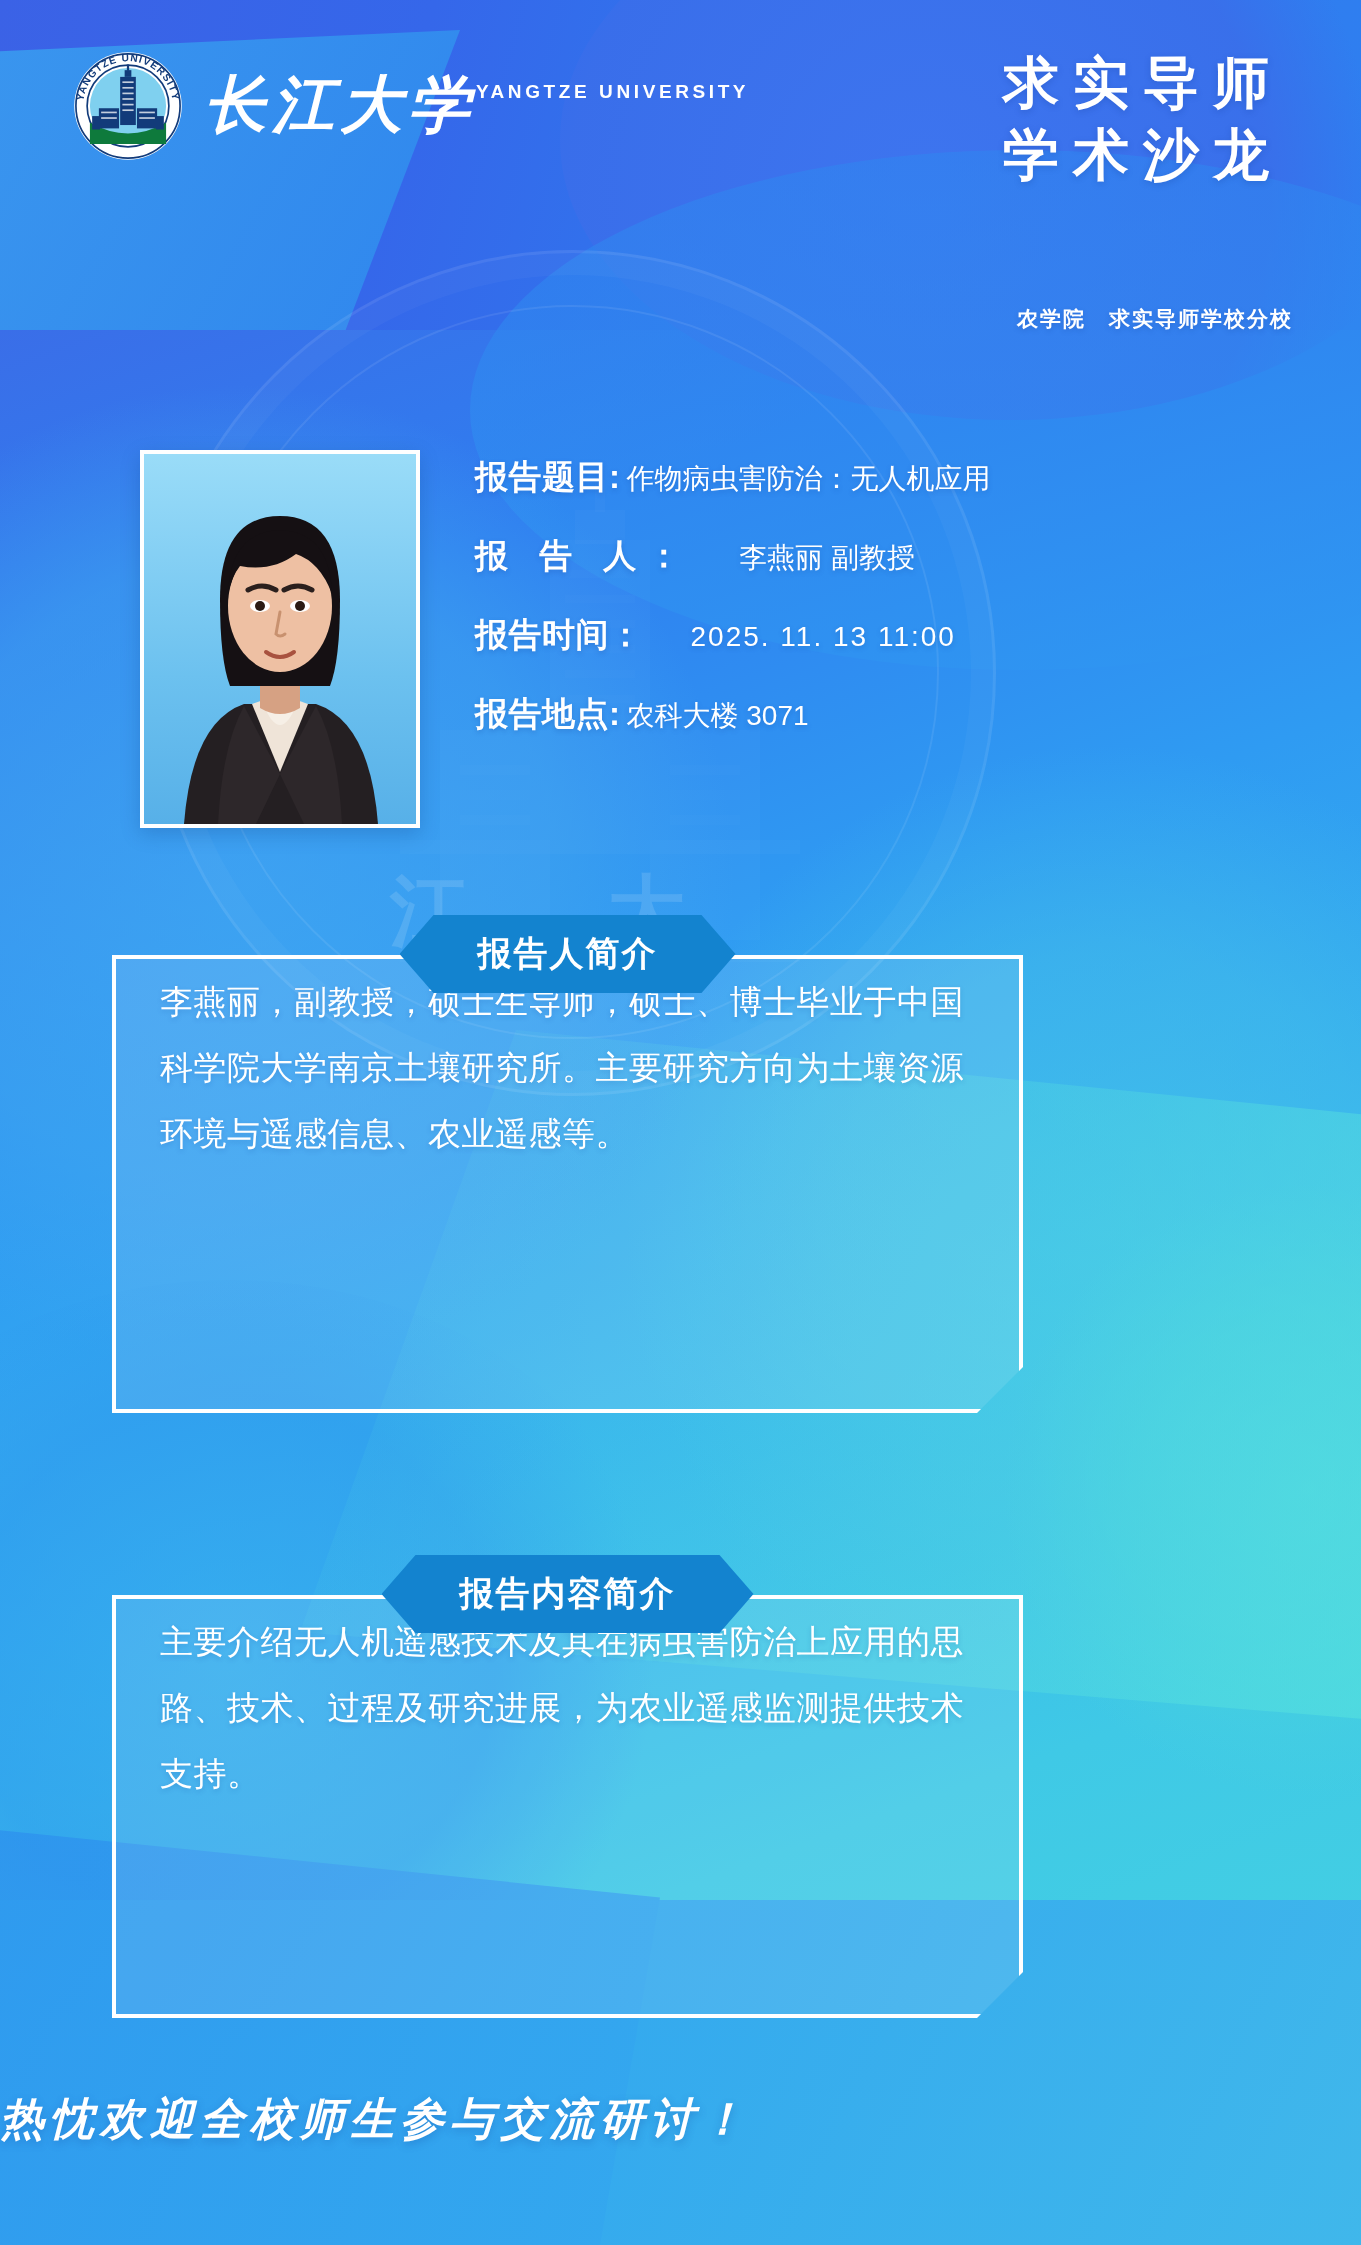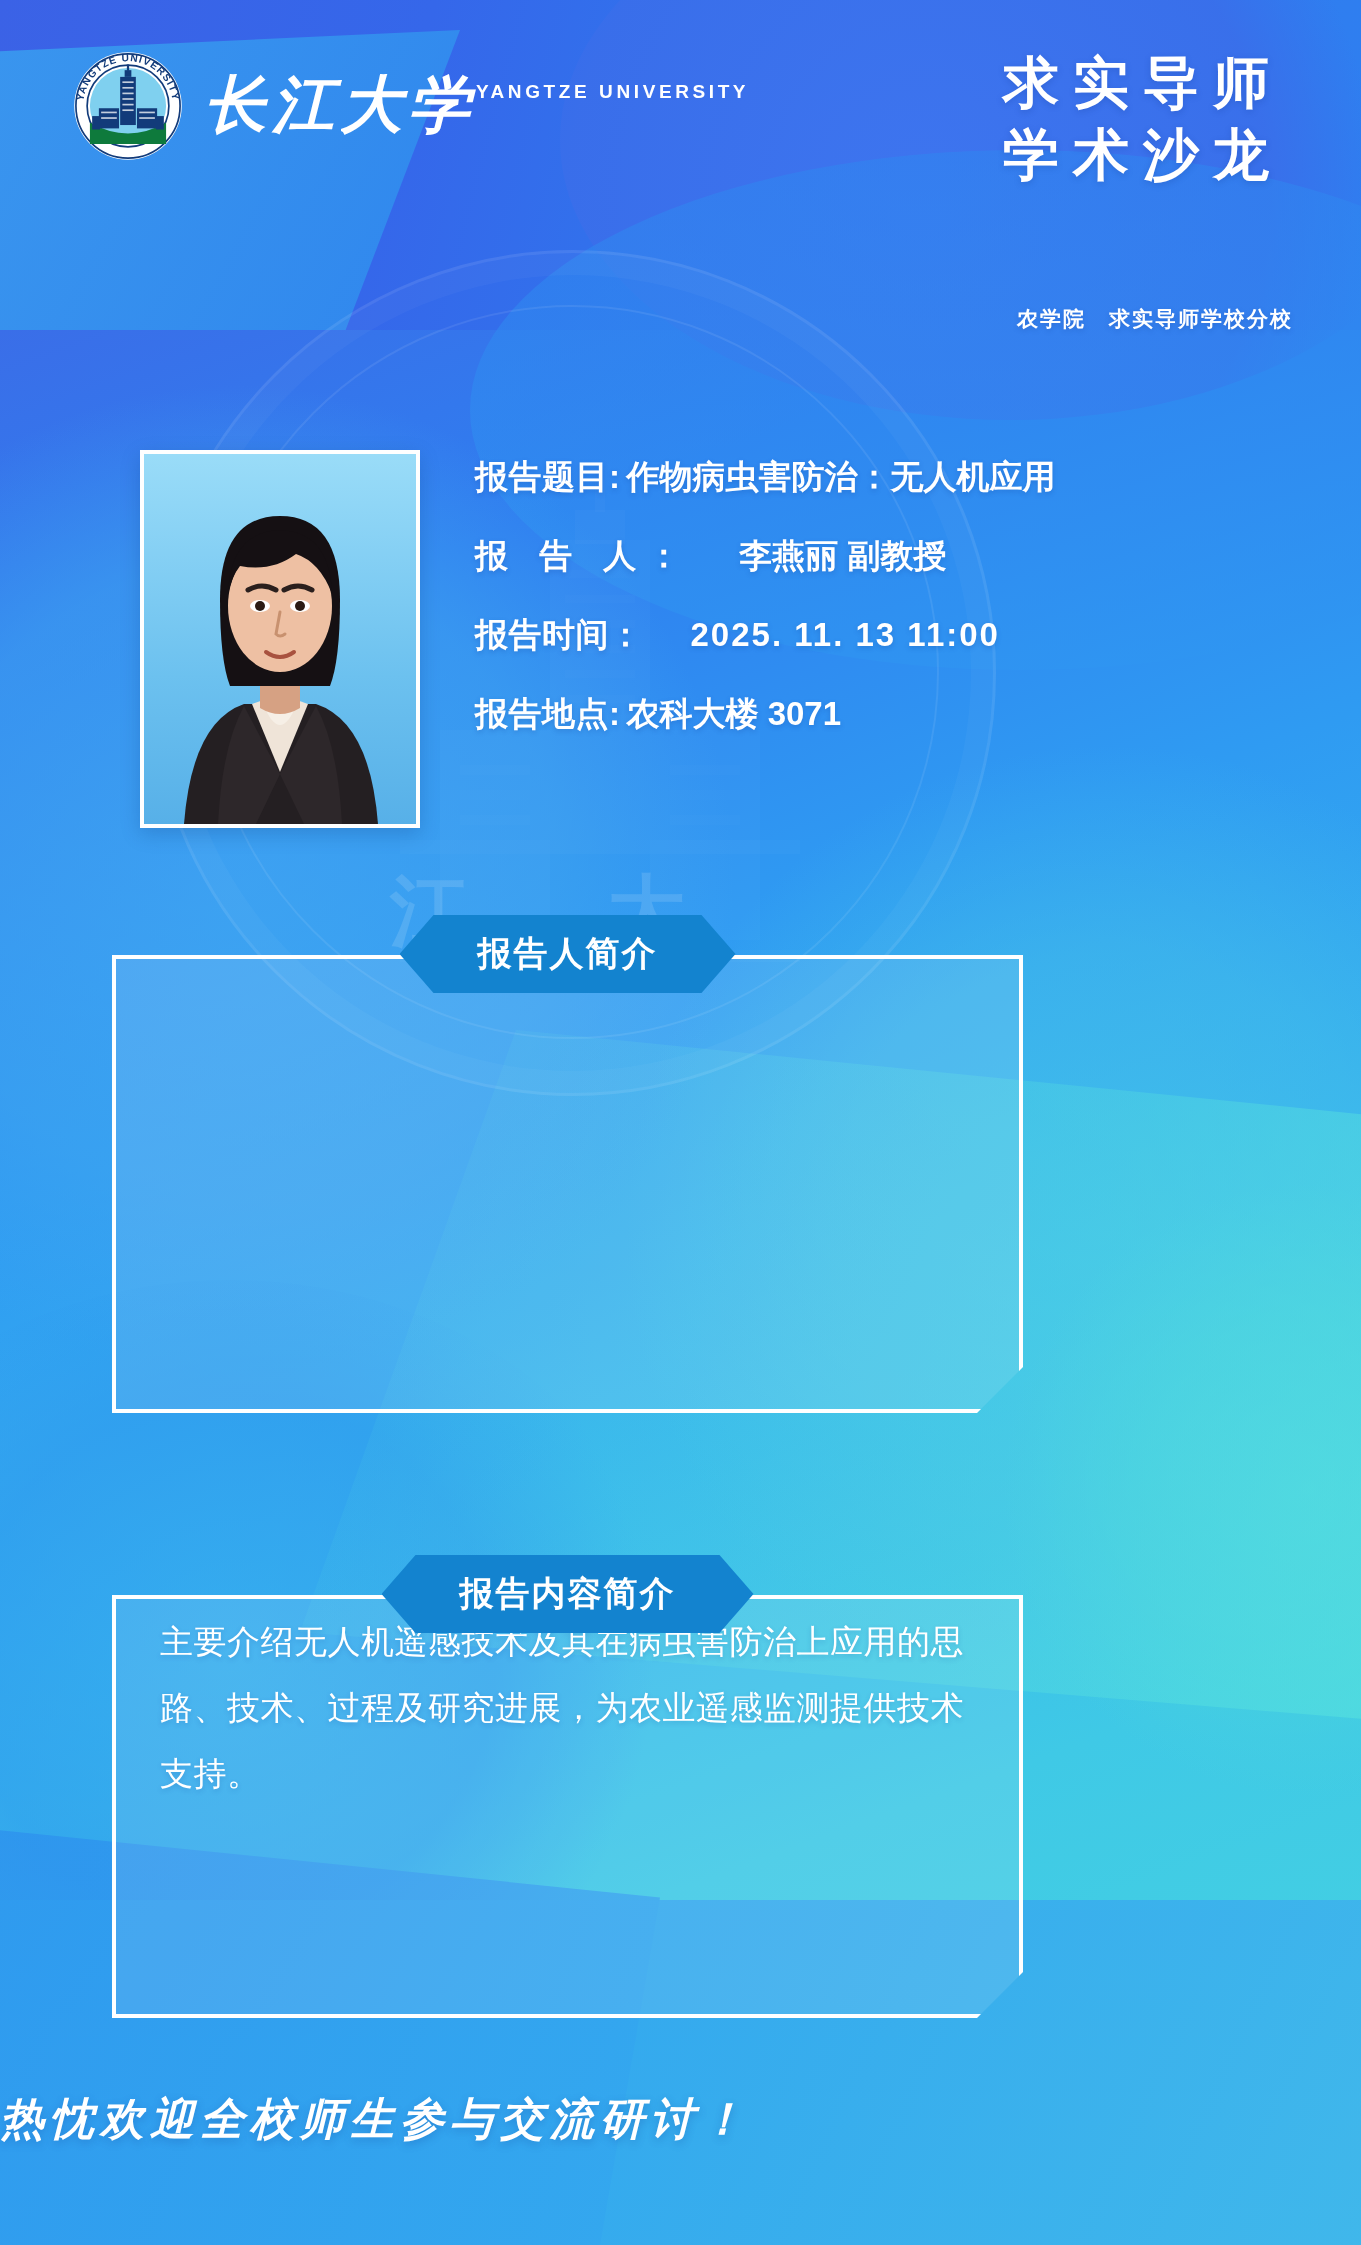--- a/index.html
+++ b/index.html
@@ -96,21 +96,21 @@
     box-shadow:0 6px 18px rgba(10,50,120,.22);
   }
   .info-list{position:absolute;left:475px;top:455px;width:760px;}
   .info-row{
     display:flex;align-items:baseline;color:#ffffff;
     margin-bottom:34px;white-space:nowrap;
     text-shadow:0 2px 5px rgba(20,70,160,.28);
   }
   .info-label{font-size:33px;font-weight:bold;letter-spacing:.5px;flex:0 0 auto;}
   .info-label.spaced{letter-spacing:11px;}
-  .info-value{font-size:33px;font-weight:700;margin-left:6px;}
+  .info-value{font-size:28px;font-weight:400;margin-left:6px;}
   .info-value.gap{margin-left:48px;}
   .info-value.mono{font-family:"Liberation Sans","DejaVu Sans",sans-serif;letter-spacing:2px;}
   
   .panel{position:absolute;left:112px;width:911px;}
   .panel-frame{
     position:absolute;left:0;right:0;top:40px;bottom:0;
     border:4px solid #ffffff;box-sizing:border-box;
     background:rgba(255,255,255,.10);
     clip-path:polygon(0 0,100% 0,100% calc(100% - 46px),calc(100% - 46px) 100%,0 100%);
   }
@@ -288,20 +288,21 @@
     </div>
     <div class="info-row">
       <span class="info-label">报告地点:</span>
       <span class="info-value">农科大楼 3071</span>
     </div>
   </div>
 
   <div class="panel" id="panel-bio">
     <div class="panel-frame"></div>
     <div class="panel-badge">报告人简介</div>
+    <div class="panel-body">李燕丽，副教授，硕士生导师，硕士、博士毕业于中国科学院大学南京土壤研究所。主要研究方向为土壤资源环境与遥感信息、农业遥感等。</div>
   </div>
 
   <div class="panel" id="panel-content">
     <div class="panel-frame"></div>
     <div class="panel-badge">报告内容简介</div>
     <div class="panel-body">主要介绍无人机遥感技术及其在病虫害防治上应用的思路、技术、过程及研究进展，为农业遥感监测提供技术支持。</div>
   </div>
 
   <div class="footer">热忱欢迎全校师生参与交流研讨！</div>
 

